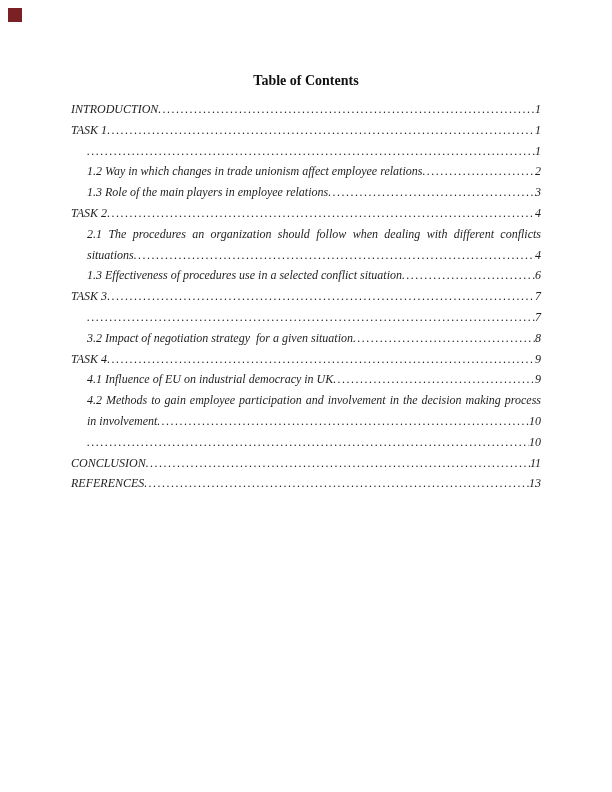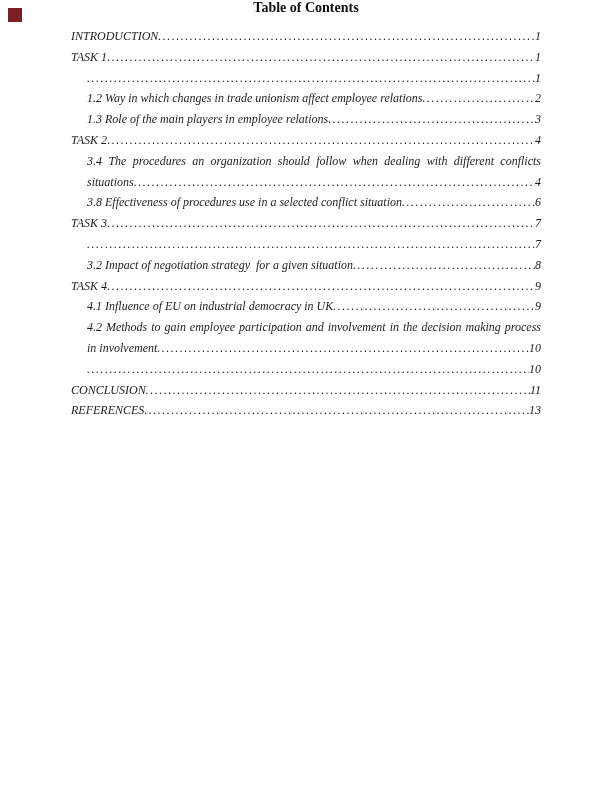--- a/index.html
+++ b/index.html
@@ -22,20 +22,21 @@
     left: 8px;
     top: 8px;
     width: 14px;
     height: 14px;
   }
   .content {
     padding: 0 71px;
   }
   .title {
     margin: 0;
+    padding-top: 73px;
     text-align: center;
     font-size: 14px;
     line-height: 16px;
     font-weight: bold;
     color: #111111;
   }
   .toc {
     padding-top: 10px;
     font-style: italic;
   }
@@ -116,30 +117,30 @@
           </div>
         </div>
         <div class="entry">
           <div class="line">
             <span class="label">TASK 2</span>
             <span class="dots"></span>
             <span class="pageno">4</span>
           </div>
         </div>
         <div class="entry sub">
-          <div class="jline">3.4 The procedures an organization should follow when dealing with different conflicts</div>
+          <div class="jline">2.1 The procedures an organization should follow when dealing with different conflicts</div>
           <div class="line">
             <span class="label">situations</span>
             <span class="dots"></span>
             <span class="pageno">4</span>
           </div>
         </div>
         <div class="entry sub">
           <div class="line">
-            <span class="label">3.8 Effectiveness of procedures use in a selected conflict situation</span>
+            <span class="label">1.3 Effectiveness of procedures use in a selected conflict situation</span>
             <span class="dots"></span>
             <span class="pageno">6</span>
           </div>
         </div>
         <div class="entry">
           <div class="line">
             <span class="label">TASK 3</span>
             <span class="dots"></span>
             <span class="pageno">7</span>
           </div>

